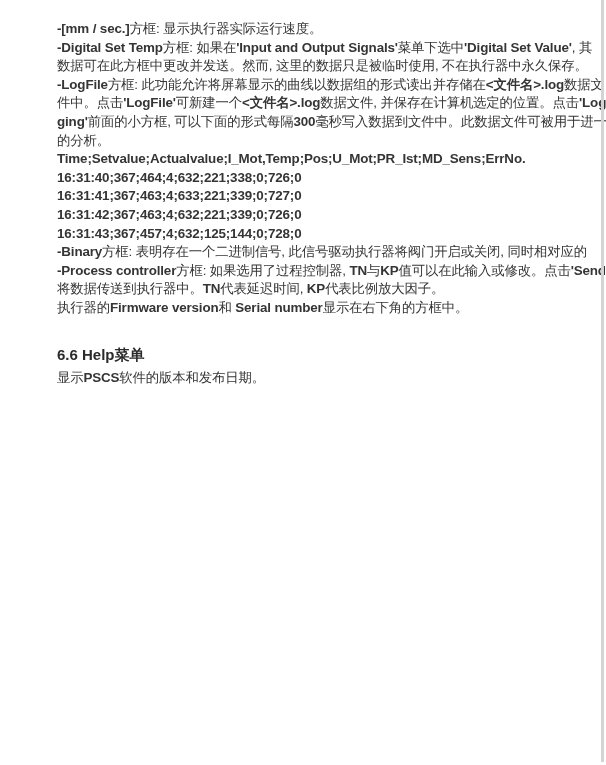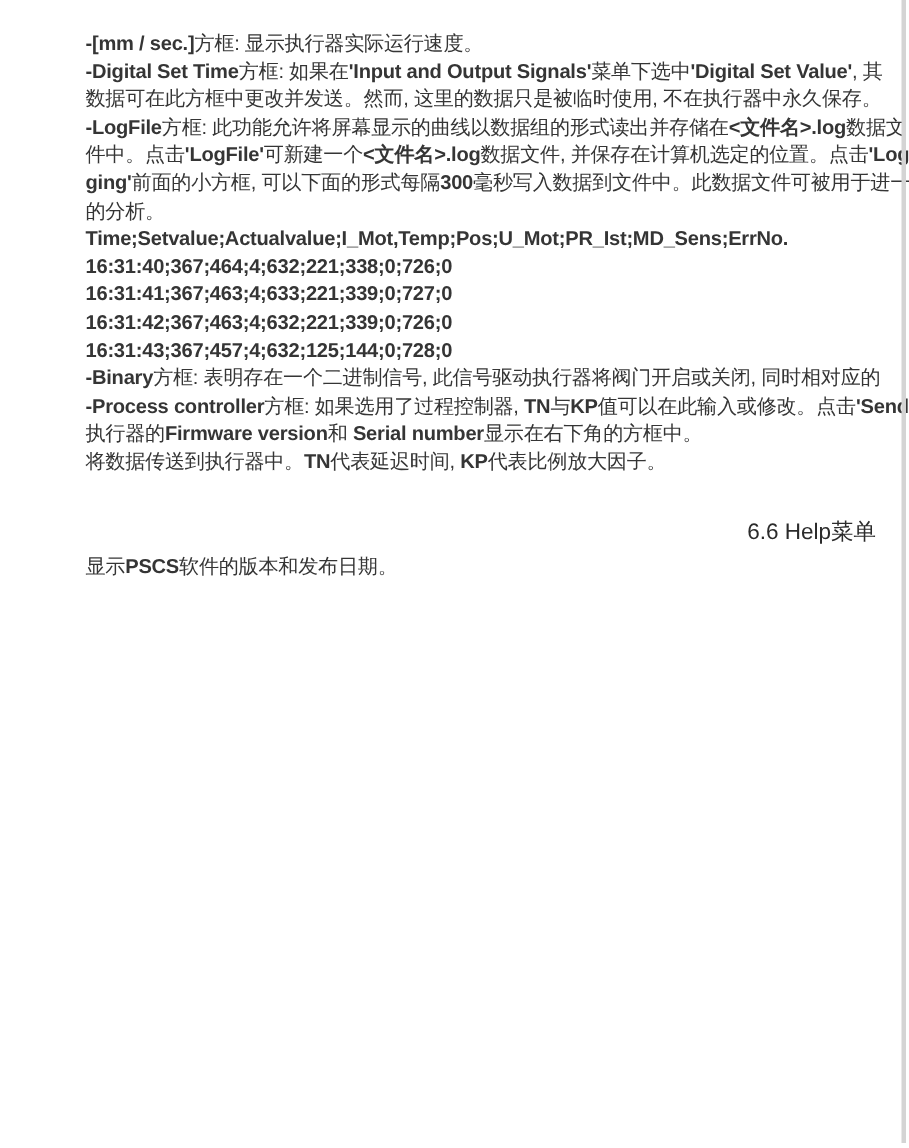--- a/index.html
+++ b/index.html
@@ -27,24 +27,23 @@
     line-height: 18.6px;
     letter-spacing: -0.15px;
     white-space: nowrap;
   }
   .b {
     font-weight: bold;
   }
   .heading {
     font-size: 15px;
     line-height: 20px;
-    font-weight: normal;
+    font-weight: bold;
     color: #2b2b2b;
     margin: 27px 0 3px 0;
-    text-align: right;
   }
   .section-body {
     font-size: 13.4px;
     line-height: 19px;
     letter-spacing: -0.15px;
     white-space: nowrap;
   }
   .edge-strip {
     position: absolute;
     left: 601px;
@@ -54,33 +53,33 @@
     background: #d4d4d4;
   }
 </style>
 </head>
 <body>
 
 <div class="page" style="background: rgb(255, 255, 255);">
   <div class="content" style="color: rgb(53, 53, 53);">
     <div class="body-lines">
         <div class="line"><span class="b">-[mm / sec.]</span><span>方框: 显示执行器实际运行速度。</span></div>
-        <div class="line"><span class="b">-Digital Set Time</span><span>方框: 如果在</span><span class="b">'Input and Output Signals'</span><span>菜单下选中</span><span class="b">'Digital Set Value'</span><span>, 其</span></div>
+        <div class="line"><span class="b">-Digital Set Temp</span><span>方框: 如果在</span><span class="b">'Input and Output Signals'</span><span>菜单下选中</span><span class="b">'Digital Set Value'</span><span>, 其</span></div>
         <div class="line"><span>数据可在此方框中更改并发送。然而, 这里的数据只是被临时使用, 不在执行器中永久保存。</span></div>
         <div class="line"><span class="b">-LogFile</span><span>方框: 此功能允许将屏幕显示的曲线以数据组的形式读出并存储在</span><span class="b">&lt;文件名&gt;.log</span><span>数据文</span></div>
         <div class="line"><span>件中。点击</span><span class="b">'LogFile'</span><span>可新建一个</span><span class="b">&lt;文件名&gt;.log</span><span>数据文件, 并保存在计算机选定的位置。点击</span><span class="b">'Log-</span></div>
         <div class="line"><span class="b">ging'</span><span>前面的小方框, 可以下面的形式每隔</span><span class="b">300</span><span>毫秒写入数据到文件中。此数据文件可被用于进一步</span></div>
         <div class="line"><span>的分析。</span></div>
         <div class="line"><span class="b">Time;Setvalue;Actualvalue;I_Mot,Temp;Pos;U_Mot;PR_Ist;MD_Sens;ErrNo.</span></div>
         <div class="line"><span class="b">16:31:40;367;464;4;632;221;338;0;726;0</span></div>
         <div class="line"><span class="b">16:31:41;367;463;4;633;221;339;0;727;0</span></div>
         <div class="line"><span class="b">16:31:42;367;463;4;632;221;339;0;726;0</span></div>
         <div class="line"><span class="b">16:31:43;367;457;4;632;125;144;0;728;0</span></div>
         <div class="line"><span class="b">-Binary</span><span>方框: 表明存在一个二进制信号, 此信号驱动执行器将阀门开启或关闭, 同时相对应的</span></div>
         <div class="line"><span class="b">-Process controller</span><span>方框: 如果选用了过程控制器, </span><span class="b">TN</span><span>与</span><span class="b">KP</span><span>值可以在此输入或修改。点击</span><span class="b">'Send'</span></div>
+        <div class="line"><span>将数据传送到执行器中。</span><span class="b">TN</span><span>代表延迟时间, </span><span class="b">KP</span><span>代表比例放大因子。</span></div>
         <div class="line"><span>执行器的</span><span class="b">Firmware version</span><span>和 </span><span class="b">Serial number</span><span>显示在右下角的方框中。</span></div>
-        <div class="line"><span>将数据传送到执行器中。</span><span class="b">TN</span><span>代表延迟时间, </span><span class="b">KP</span><span>代表比例放大因子。</span></div>
       </div>
     <h2 class="heading">6.6 Help菜单</h2>
     <div class="section-body"><span>显示</span><span class="b">PSCS</span><span>软件的版本和发布日期。</span></div>
   </div>
   <div class="edge-strip" style="background: rgb(212, 212, 212);"></div>
 </div>
 
 </body></html>

